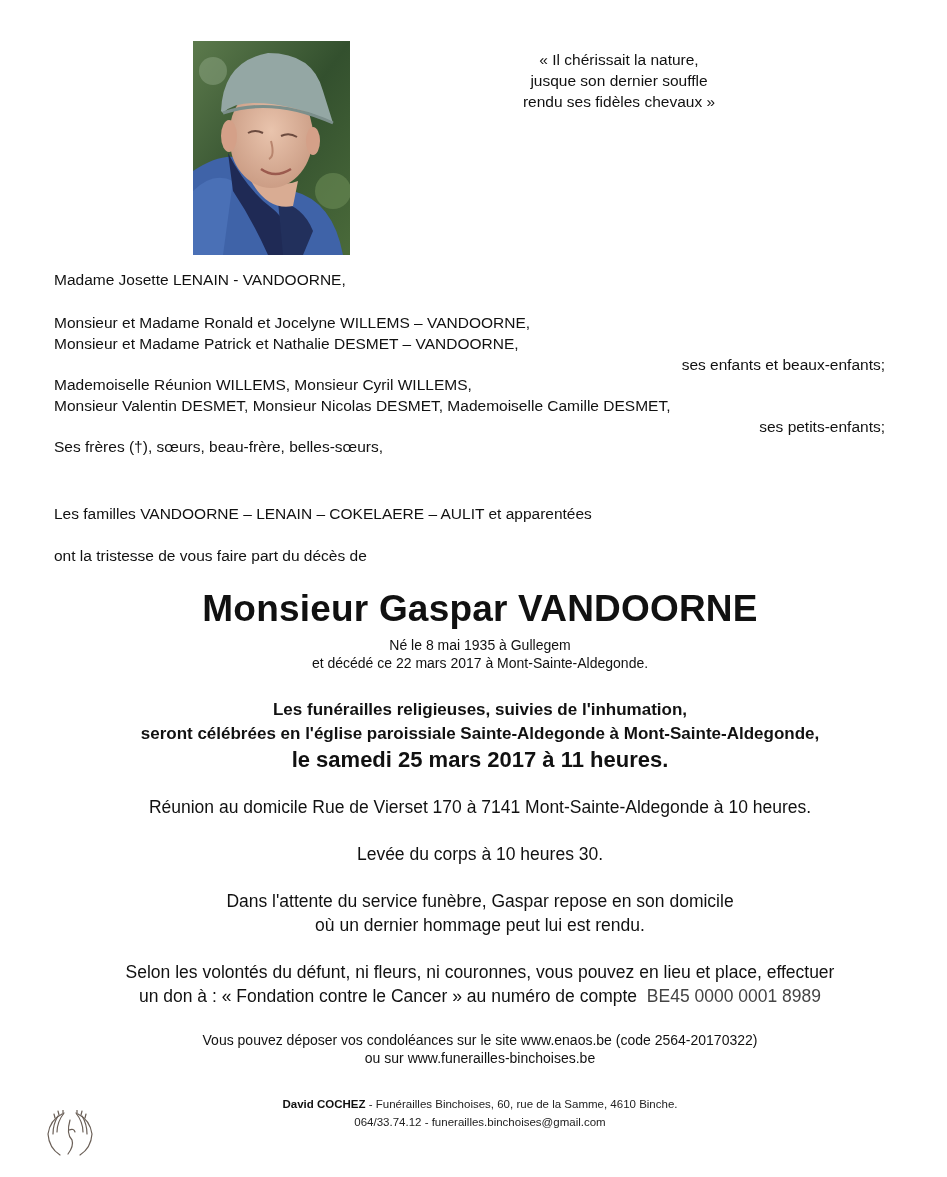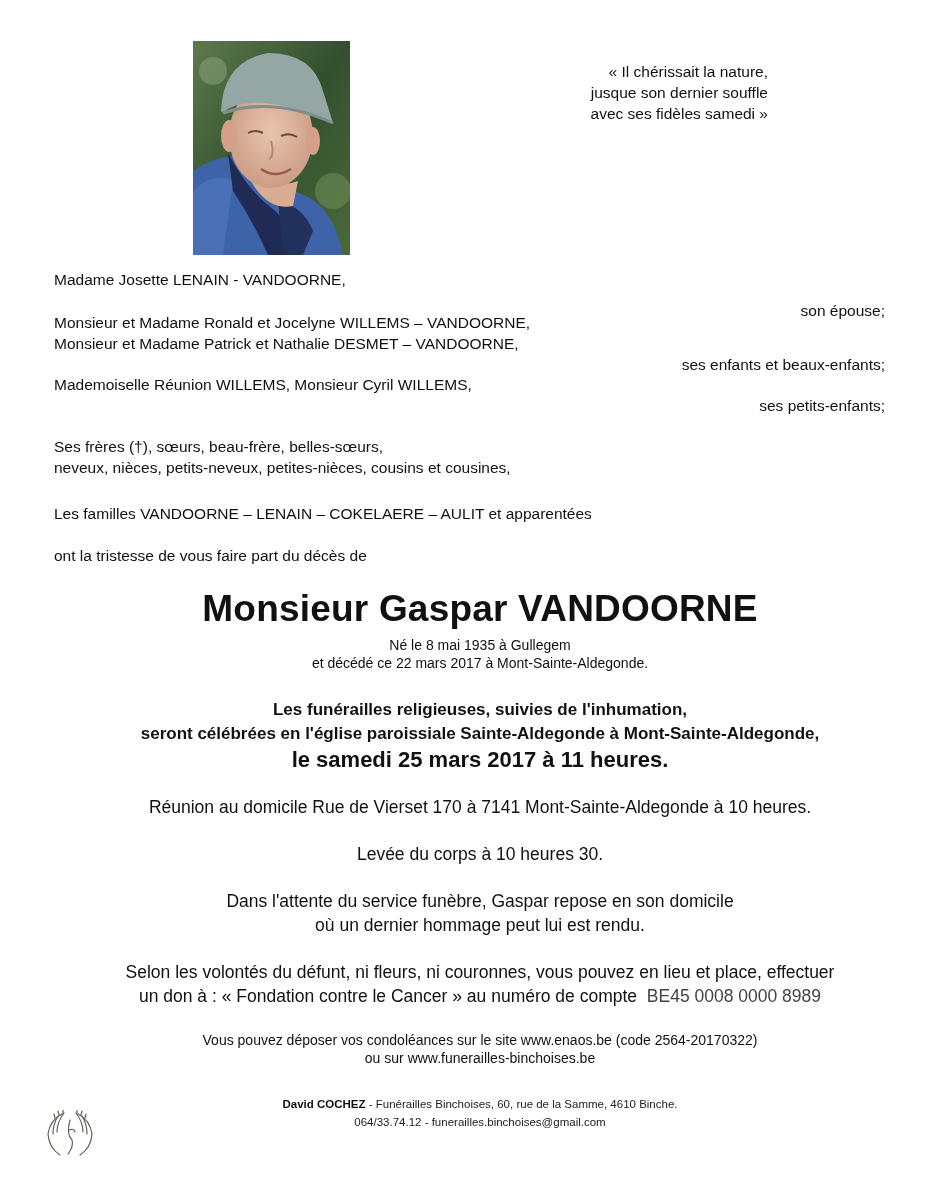--- a/index.html
+++ b/index.html
@@ -5,21 +5,21 @@
   html, body { margin: 0; padding: 0; background: #ffffff; }
   body { width: 947px; height: 1177px; position: relative; overflow: hidden;
          font-family: "Liberation Sans", sans-serif; color: #111; }
   .abs { position: absolute; }
 
   
   .photo { left: 193px; top: 41px; width: 157px; height: 214px; overflow: hidden; background: #3f5e37; }
   .photo svg { display: block; width: 157px; height: 214px; }
 
   
-  .quote { left: 470px; top: 61px; width: 298px; text-align: right; font-size: 15.5px; line-height: 21px; color: #111; }
+  .quote { left: 470px; top: 49px; width: 298px; text-align: center; font-size: 15.5px; line-height: 21px; color: #111; }
   .quote div { white-space: nowrap; }
 
   
   .fam { left: 54px; width: 831px; font-size: 15.5px; line-height: 21px; }
   .fam .l { white-space: nowrap; }
   .fam .r { text-align: right; white-space: nowrap; }
 
   
   .title { left: 0; width: 960px; top: 588px; text-align: center; font-size: 37px; font-weight: bold; letter-spacing: 0.2px; color: #111; }
   .dates { left: 0; width: 960px; top: 636px; text-align: center; font-size: 14px; line-height: 18px; }
@@ -76,42 +76,41 @@
     <path d="M78 100 Q82 115 76 118" stroke="#b8856e" stroke-width="2" fill="none"></path>
 
     <path d="M28 70 Q30 20 75 12 Q120 12 130 50 L140 82 Q100 62 60 62 Q40 62 30 72 Z" fill="#94a7a4"></path>
     <path d="M30 72 Q80 55 140 82" stroke="#7c8f8b" stroke-width="3" fill="none"></path>
   </svg>
 </div>
 
 <div class="abs quote">
   <div>« Il chérissait la nature,</div>
   <div>jusque son dernier souffle</div>
-  <div>avec ses fidèles samedi »</div>
+  <div>rendu ses fidèles chevaux »</div>
 </div>
 
 <div class="abs fam" style="top:269px;">
   <div class="l">Madame Josette LENAIN - VANDOORNE,</div>
-  <div class="r" style="margin-top:10px;">son épouse;</div>
 </div>
 
 <div class="abs fam" style="top:312px;">
   <div class="l">Monsieur et Madame Ronald et Jocelyne WILLEMS – VANDOORNE,</div>
   <div class="l">Monsieur et Madame Patrick et Nathalie DESMET – VANDOORNE,</div>
   <div class="r">ses enfants et beaux-enfants;</div>
 </div>
 
 <div class="abs fam" style="top:374px;">
   <div class="l">Mademoiselle Réunion WILLEMS, Monsieur Cyril WILLEMS,</div>
+  <div class="l">Monsieur Valentin DESMET, Monsieur Nicolas DESMET, Mademoiselle Camille DESMET,</div>
   <div class="r">ses petits-enfants;</div>
 </div>
 
 <div class="abs fam" style="top:436px;">
   <div class="l">Ses frères (†), sœurs, beau-frère, belles-sœurs,</div>
-  <div class="l">neveux, nièces, petits-neveux, petites-nièces, cousins et cousines,</div>
 </div>
 
 <div class="abs fam" style="top:503px;">Les familles VANDOORNE – LENAIN – COKELAERE – AULIT et apparentées</div>
 <div class="abs fam" style="top:545px;">ont la tristesse de vous faire part du décès de</div>
 
 <div class="abs title">Monsieur Gaspar VANDOORNE</div>
 <div class="abs dates">
   <div>Né le 8 mai 1935 à Gullegem</div>
   <div>et décédé ce 22 mars 2017 à Mont-Sainte-Aldegonde.</div>
 </div>
@@ -127,21 +126,21 @@
 
 <div class="abs center-line" style="top:889px;">
   <div>Dans l'attente du service funèbre, Gaspar repose en son domicile</div>
   <div>où un dernier hommage peut lui est rendu.</div>
 </div>
 
 <div class="abs center-line" style="top:960px;">
   <div>Selon les volontés du défunt, ni fleurs, ni couronnes, vous pouvez en lieu et place, effectuer</div>
   <div>
     <span>un don à : « Fondation contre le Cancer » au numéro de compte</span>&nbsp;
-    <span class="iban">BE45 0008 0000 8989</span>
+    <span class="iban">BE45 0000 0001 8989</span>
   </div>
 </div>
 
 <div class="abs condo">
   <div>Vous pouvez déposer vos condoléances sur le site www.enaos.be (code 2564-20170322)</div>
   <div>ou sur www.funerailles-binchoises.be</div>
 </div>
 
 <div class="abs footer">
   <div><b>David COCHEZ</b><span> - Funérailles Binchoises, 60, rue de la Samme, 4610 Binche.</span></div>

